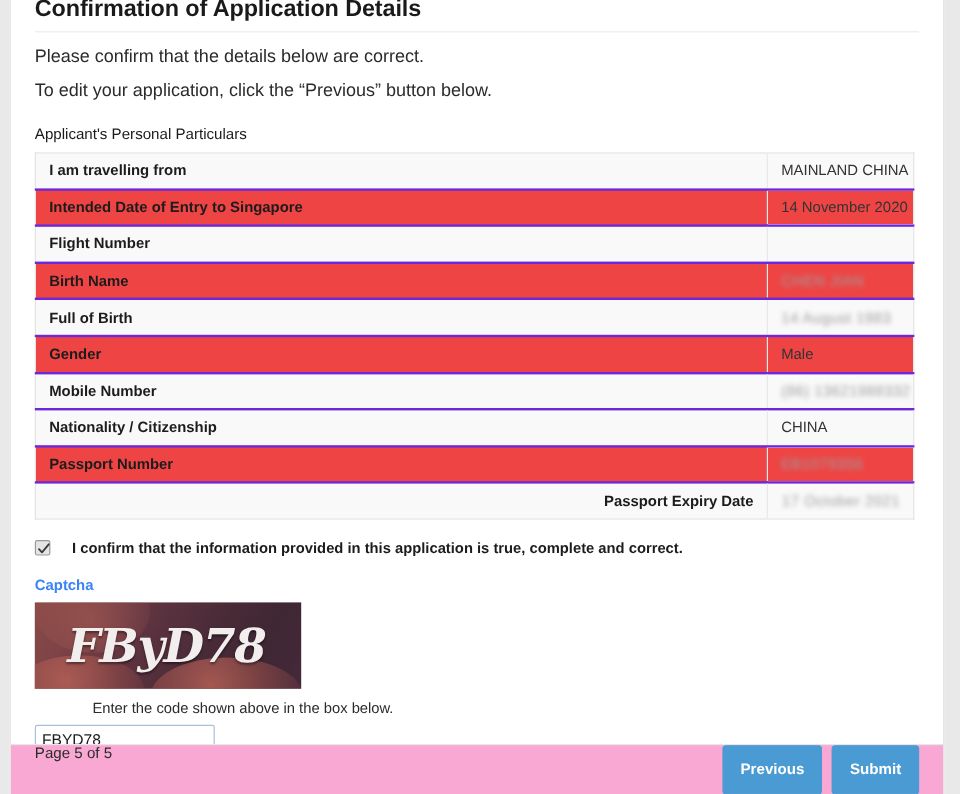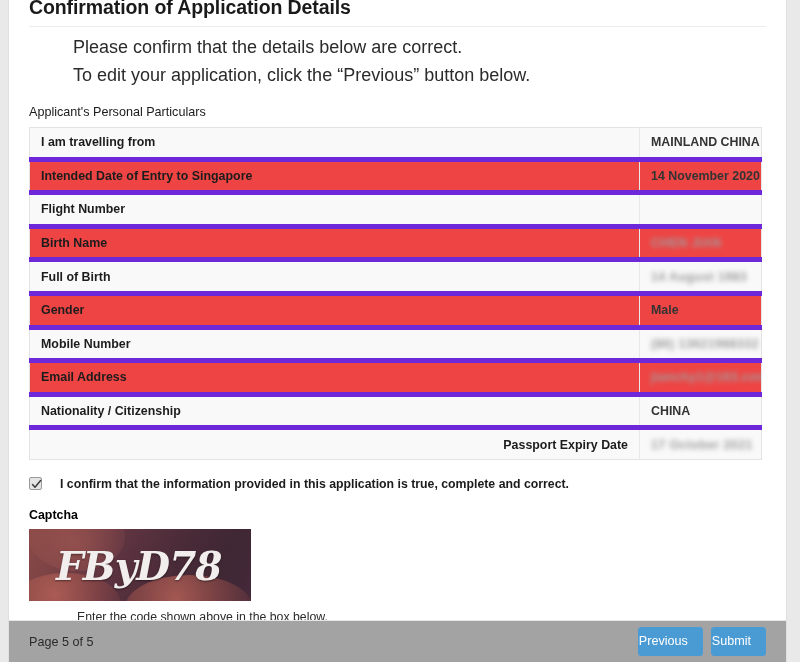--- a/index.html
+++ b/index.html
@@ -48,25 +48,24 @@
     letter-spacing: -0.1px;
     line-height: 26px;
   }
 
   .title-rule {
     margin-top: 6px;
     border-bottom: 1px solid #ececec;
   }
 
   .intro-line {
-    font-size: 18px;
+    font-size: 15px;
     color: #2b2b2b;
     line-height: 15px;
     margin-top: 13px;
-    margin-left: 44px;
   }
   .intro-line.second {
     margin-top: 13px;
   }
 
   .section-heading {
     font-size: 12.6px;
     font-weight: normal;
     color: #1a1a1a;
     margin-top: 22px;
@@ -74,39 +73,39 @@
   }
 
   
   table.details {
     width: 733px;
     border-collapse: collapse;
     border: 1px solid #e3e3e3;
     table-layout: fixed;
   }
   table.details td {
-    border-bottom: 5px solid #6d28d9;
+    border-bottom: 2px solid #6d28d9;
     padding: 0 11px;
     height: 28.6px;
     vertical-align: middle;
     font-size: 12.4px;
   }
   table.details tr:last-child td {
     border-bottom: none;
     text-align: right;
   }
   td.lbl {
     width: 587px;
     font-weight: bold;
     color: #1c1c1c;
   }
   td.val {
     border-left: 1px solid #e8e8e8;
     color: #333333;
-    font-weight: bold;
+    font-weight: normal;
     white-space: nowrap;
     overflow: hidden;
   }
   tr.odd td { background: #f9f9f9; }
   tr.even td { background: #ef4444; }
 
   
   .redacted {
     display: inline-block;
     color: #9d9d9d;
@@ -141,21 +140,21 @@
     font-size: 12.3px;
     font-weight: bold;
     color: #1c1c1c;
     margin-left: 18px;
   }
 
   
   .captcha-label {
     font-size: 12.4px;
     font-weight: bold;
-    color: #000000;
+    color: #3b82f6;
     margin-top: 17px;
   }
   .captcha-img {
     position: relative;
     width: 222px;
     height: 72px;
     margin-top: 7px;
     overflow: hidden;
     background: linear-gradient(118deg,
         #8a4a47 0%,
@@ -223,45 +222,45 @@
   }
 
   
   .footer {
     position: absolute;
     left: 0;
     right: 0;
     bottom: 0;
     height: 42px;
     border-top: 1px solid #e6e6e6;
-    background: #a3a3a3;
+    background: #f9a8d4;
     display: flex;
-    align-items: center;
     padding: 0 20px;
     box-sizing: border-box;
   }
   .page-count {
     font-size: 12.6px;
     color: #2b2b2b;
   }
   .footer-buttons {
     margin-left: auto;
     display: flex;
     gap: 8px;
   }
   .btn {
     background: #4a9ad4;
     border: 1px solid #4a9ad4;
     color: #ffffff;
     font-family: "Liberation Sans", sans-serif;
     font-size: 12.6px;
-    padding: 6px 14px 7px 0;
+    padding: 6px 14px 7px 14px;
     border-radius: 3px;
     cursor: pointer;
     line-height: 14px;
+    font-weight: bold;
   }
 </style>
 </head>
 <body>
 
 <div class="page-wrap">
   <div class="card">
     <div class="card-body">
 
       <h1 class="page-title">Confirmation of Application Details</h1>
@@ -295,27 +294,27 @@
             <td class="val"><span class="redacted">14 August 1983</span></td>
           </tr>
           <tr class="even">
             <td class="lbl">Gender</td>
             <td class="val"><span>Male</span></td>
           </tr>
           <tr class="odd">
             <td class="lbl">Mobile Number</td>
             <td class="val"><span class="redacted">(86) 13621988332</span></td>
           </tr>
-          <tr class="even">
-            <td class="lbl">Email Address</td>
-            <td class="val"><span class="redacted">jianchy1@163.com</span></td>
-          </tr>
           <tr class="odd">
             <td class="lbl">Nationality / Citizenship</td>
             <td class="val"><span>CHINA</span></td>
+          </tr>
+          <tr class="even">
+            <td class="lbl">Passport Number</td>
+            <td class="val"><span class="redacted">EB1079356</span></td>
           </tr>
           <tr class="odd">
             <td class="lbl">Passport Expiry Date</td>
             <td class="val"><span class="redacted">17 October 2021</span></td>
           </tr>
         </tbody>
       </table>
 
       <div class="confirm-row">
         <span class="cbox">

